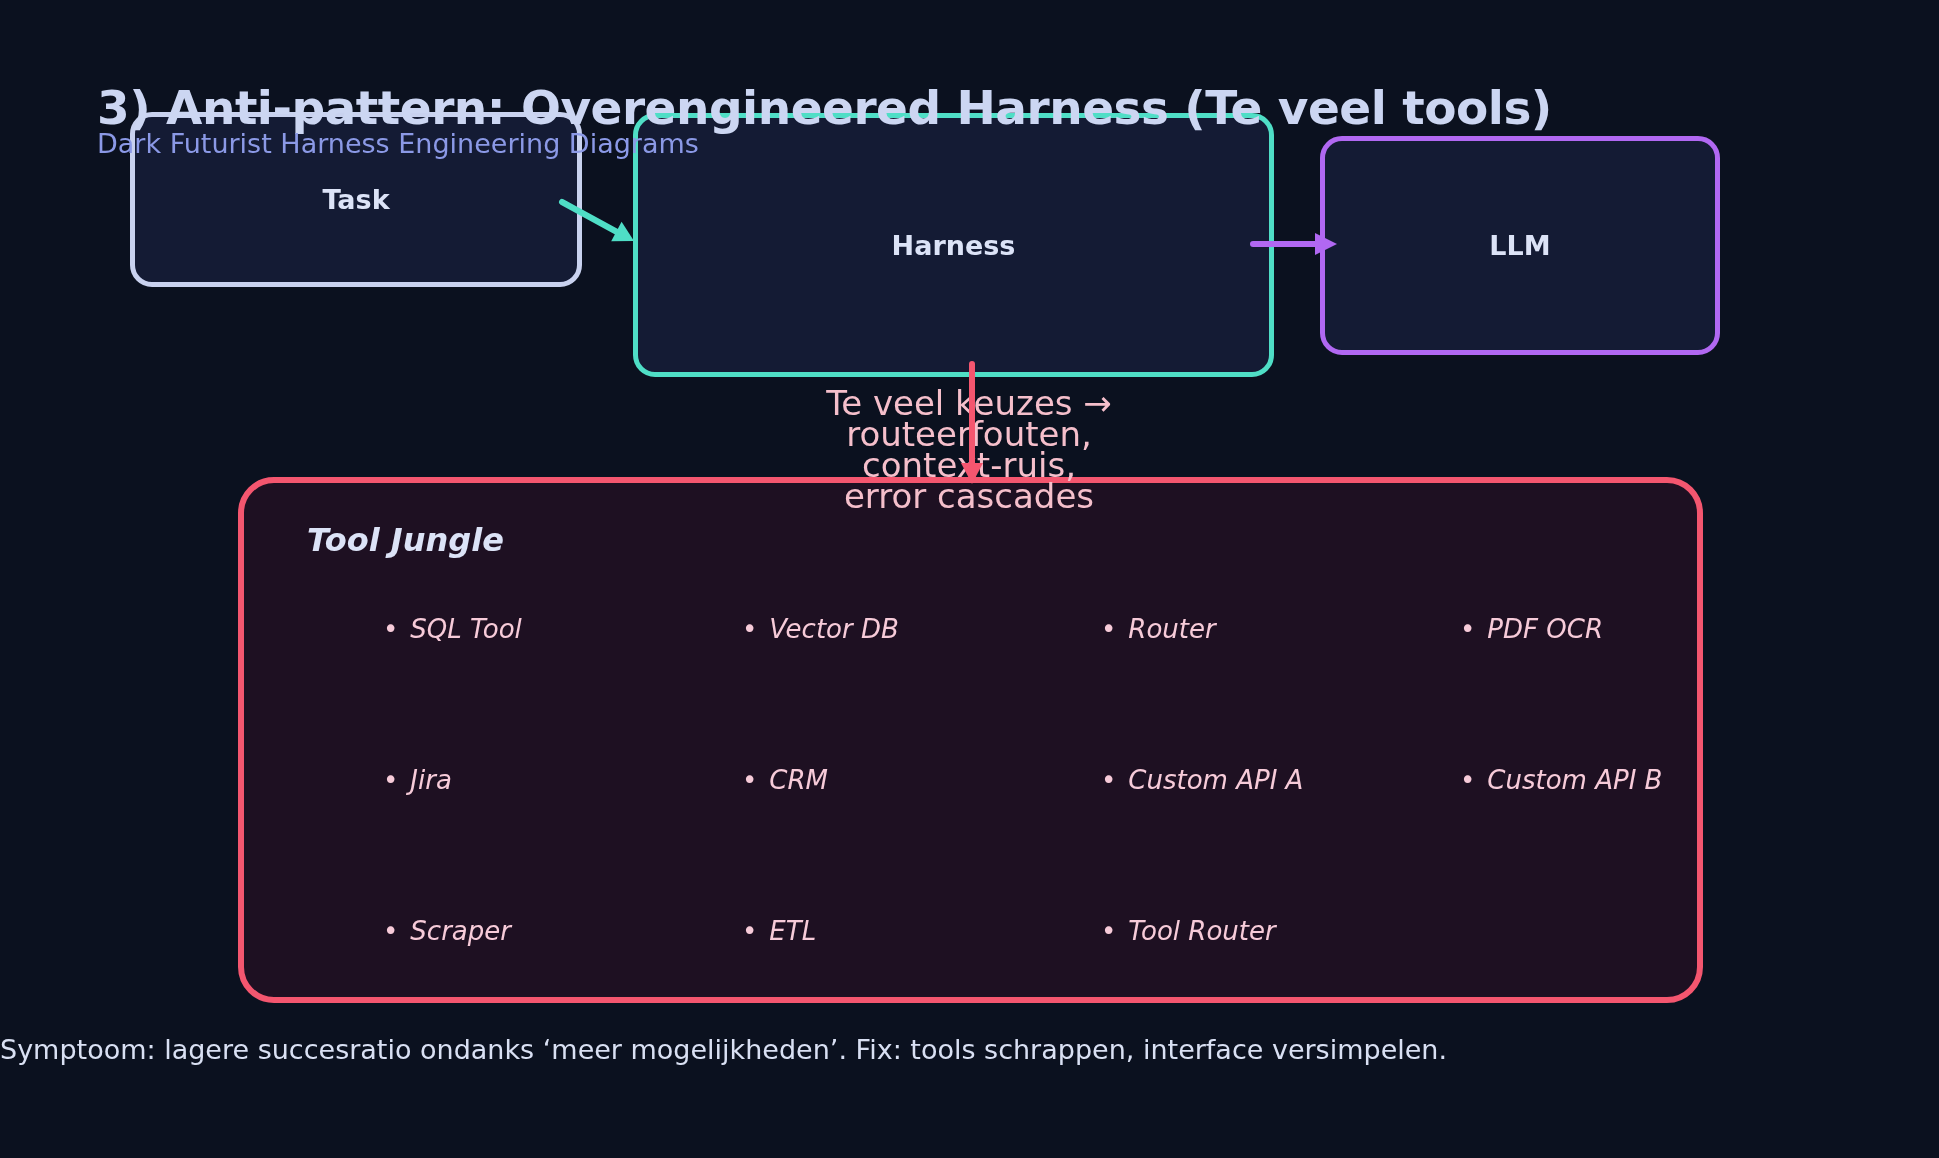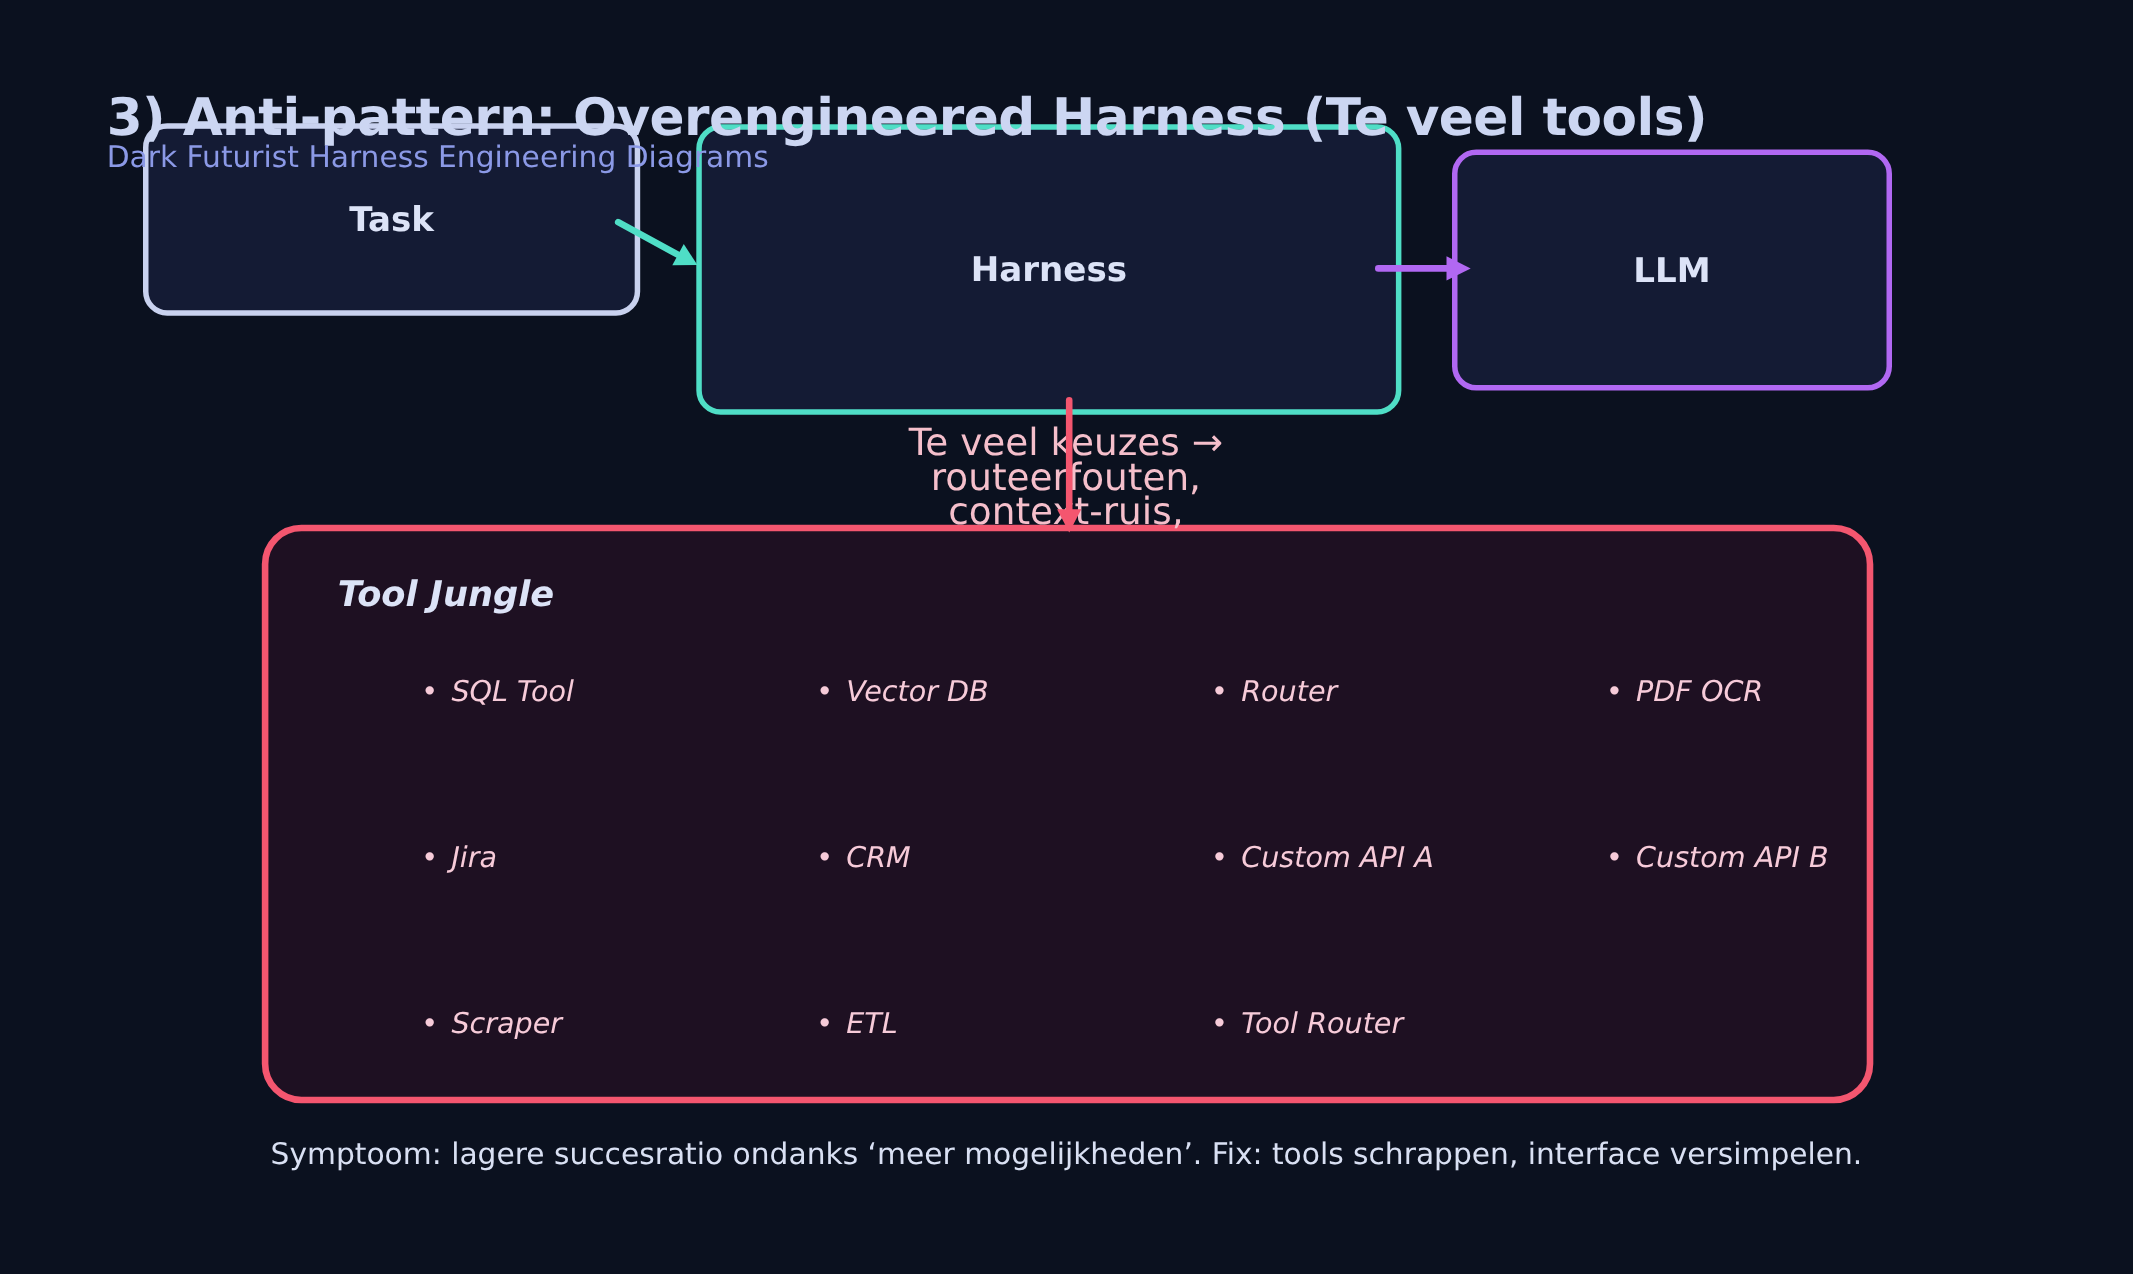--- a/index.html
+++ b/index.html
@@ -22,21 +22,21 @@
   body{
     background:var(--background);
     font-family:"DejaVu Sans","Liberation Sans",sans-serif;
     overflow:hidden;
   }
   .canvas{position:relative;width:1939px;height:1158px;background:var(--background);}
 
   
   .node{position:absolute;border-radius:22px;background:var(--node-fill);z-index:1;
         display:flex;align-items:center;justify-content:center;}
-  .node-label{font-size:31px;font-weight:bold;color:var(--label-color);}
+  .node-label{font-size:27px;font-weight:bold;color:var(--label-color);}
   .node-task{left:130px;top:112px;width:452px;height:175px;border:5px solid var(--task-border);}
   .node-harness{left:633px;top:113px;width:641px;height:264px;border:5px solid var(--harness-border);}
   .node-llm{left:1320px;top:136px;width:400px;height:219px;border:5px solid var(--llm-border);}
 
   
   .jungle{position:absolute;left:238px;top:477px;width:1465px;height:526px;
           border:6px solid var(--jungle-border);border-radius:36px;
           background:var(--jungle-fill);z-index:1;font-style:italic;}
   .jungle-title{position:absolute;left:63px;top:38px;font-size:32px;font-weight:bold;color:var(--label-color);}
   .tool-grid{position:absolute;left:139px;top:82px;display:grid;
@@ -44,21 +44,21 @@
   .tool{font-size:26px;color:var(--tool-text);white-space:nowrap;}
   .tool .bullet{margin-right:12px;}
 
   
   .title{position:absolute;left:97px;top:80px;font-size:47px;font-weight:bold;
          color:var(--title-color);white-space:nowrap;z-index:2;letter-spacing:-0.5px;}
   .subtitle{position:absolute;left:97px;top:128px;font-size:27px;
             color:var(--subtitle-color);white-space:nowrap;z-index:2;}
   .annotation{position:absolute;left:769px;top:388px;width:400px;text-align:center;
               font-size:34px;line-height:31px;color:var(--annotation-color);z-index:2;}
-  .footer{position:absolute;left:0;top:1034px;width:1939px;text-align:center;
+  .footer{position:absolute;left:0;top:1034px;width:1939px;
           font-size:27px;color:var(--footer-color);z-index:2;}
 
   
   .arrows{position:absolute;left:0;top:0;z-index:3;pointer-events:none;}
   .arrow-teal{stroke:var(--harness-border);}
   .head-teal{fill:var(--harness-border);}
   .arrow-purple{stroke:var(--llm-border);}
   .head-purple{fill:var(--llm-border);}
   .arrow-red{stroke:var(--jungle-border);}
   .head-red{fill:var(--jungle-border);}
@@ -96,20 +96,21 @@
     </div>
   </div>
 
   <div class="title">3) Anti-pattern: Overengineered Harness (Te veel tools)</div>
   <div class="subtitle">Dark Futurist Harness Engineering Diagrams</div>
 
   <div class="annotation">
     <div>Te veel keuzes →</div>
     <div>routeerfouten,</div>
     <div>context-ruis,</div>
+    <div>error cascades</div>
   </div>
 
   <div class="footer">Symptoom: lagere succesratio ondanks ‘meer mogelijkheden’. Fix: tools schrappen, interface versimpelen.</div>
 
   <svg class="arrows" width="1939" height="1158" viewBox="0 0 1939 1158">
     <g>
       <path class="arrow-line arrow-teal" d="M562,202 L617,232"></path>
       <path class="head-teal" d="M634,241 L611.2,241.2 L621.6,221.8 Z"></path>
     </g>
     <g>

